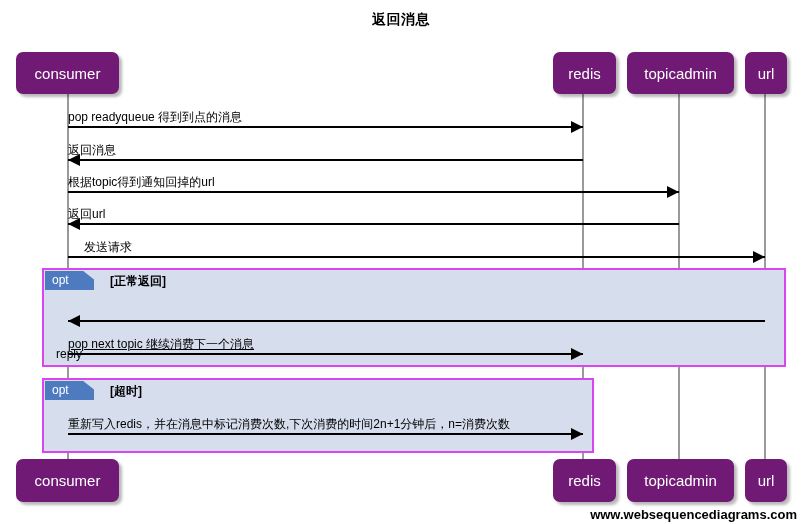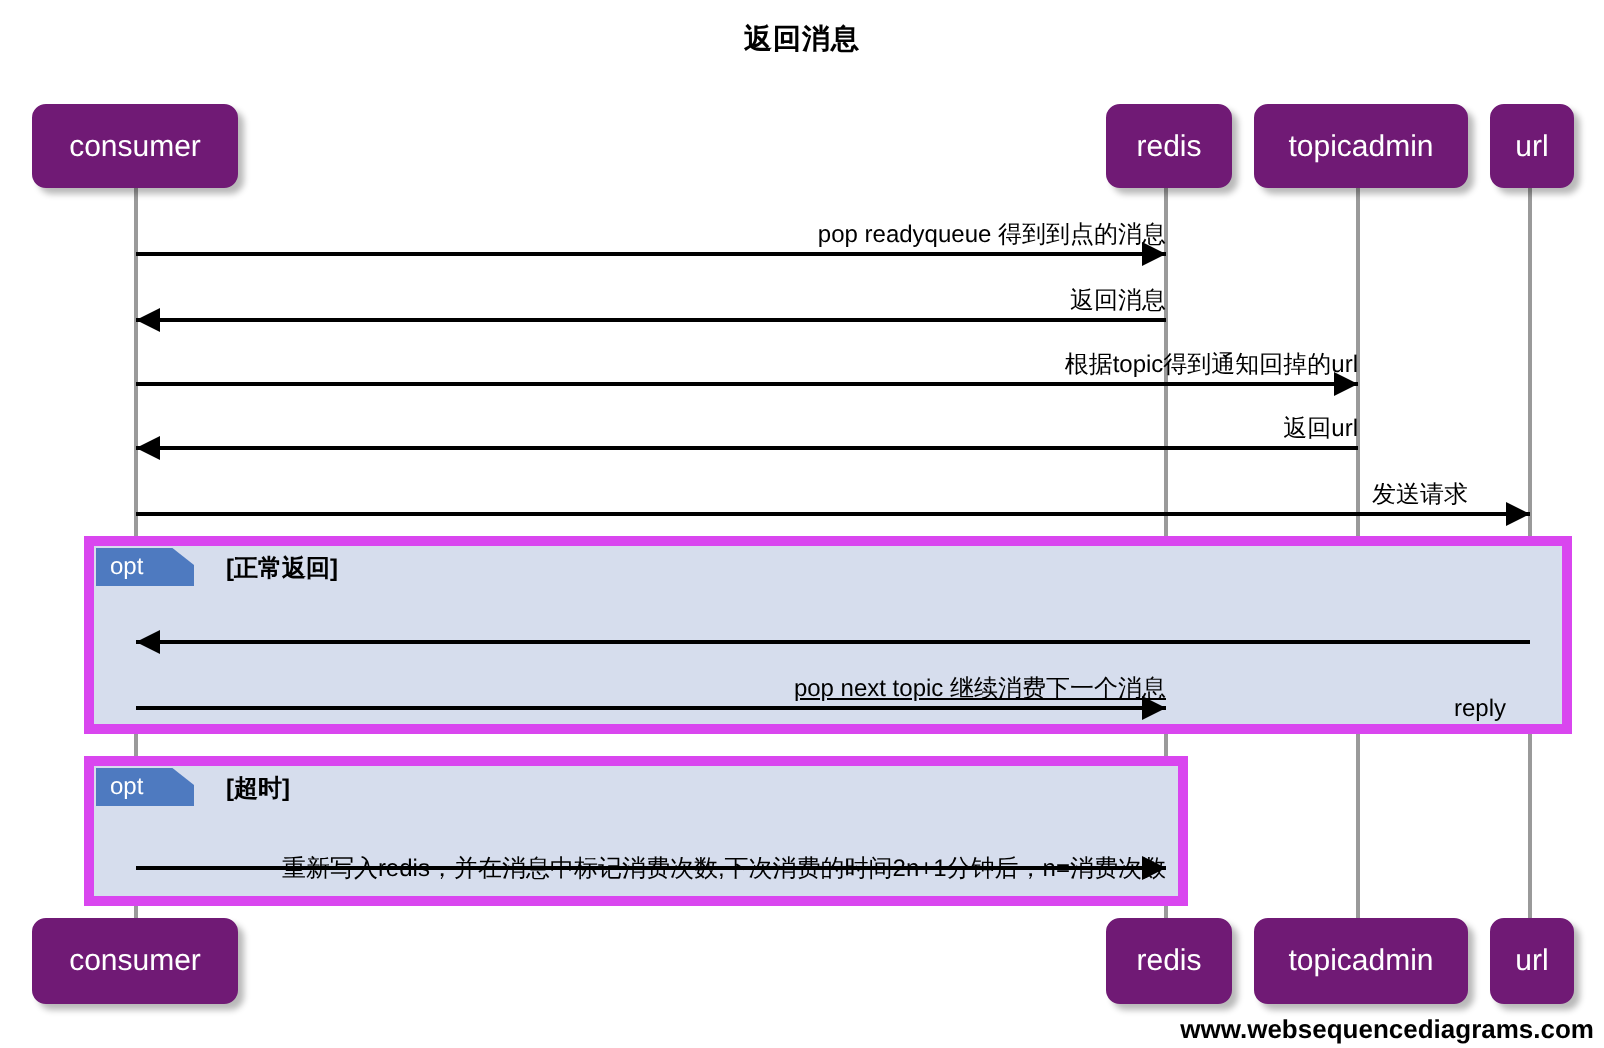--- a/index.html
+++ b/index.html
@@ -53,21 +53,21 @@
     position: absolute;
     width: 2px;
     background: #9a9a9a;
   }
 
   
   .opt-frame {
     position: absolute;
     box-sizing: border-box;
     background: #d6dded;
-    border: 5px solid #d946ef;
+    border: 2px solid #d946ef;
   }
   .opt-tag {
     position: absolute;
     height: 19px;
     background: #4e7ac0;
     color: #ffffff;
     font-size: 12px;
     line-height: 19px;
     padding-left: 7px;
     box-sizing: border-box;
@@ -94,21 +94,21 @@
     height: 0;
     border-top: 6px solid transparent;
     border-bottom: 6px solid transparent;
   }
   .msg-head.right { border-left: 12px solid #000000; }
   .msg-head.left  { border-right: 12px solid #000000; }
   .msg-text {
     position: absolute;
     font-size: 12px;
     color: #000000;
-    text-align: right;
+    text-align: left;
     white-space: nowrap;
   }
 
   
   .watermark {
     position: absolute;
     right: 5px;
     bottom: 2px;
     font-size: 13px;
     font-weight: bold;
@@ -158,21 +158,21 @@
       <div class="msg-head right" style="top: 251px; left: 753px;"></div>
       <div class="msg-text" style="left: 68px; width: 650px; top: 239px; padding-left: 16px;">发送请求</div>
       <div class="msg-line" style="left: 68px; top: 320px; width: 697px;"></div>
       <div class="msg-head left" style="top: 315px; left: 68px;"></div>
       <div class="msg-text" style="left: 56px; width: 697px; top: 303px; margin-top: 44px;">reply</div>
       <div class="msg-line" style="left: 68px; top: 353px; width: 515px;"></div>
       <div class="msg-head right" style="top: 348px; left: 571px;"></div>
       <div class="msg-text" style="left: 68px; width: 515px; top: 336px; text-decoration: underline;">pop next topic 继续消费下一个消息</div>
       <div class="msg-line" style="left: 68px; top: 433px; width: 515px;"></div>
       <div class="msg-head right" style="top: 428px; left: 571px;"></div>
-      <div class="msg-text" style="left: 68px; width: 515px; top: 416px; margin-top: 10px;">重新写入redis，并在消息中标记消费次数,下次消费的时间2n+1分钟后，n=消费次数</div>
+      <div class="msg-text" style="left: 68px; width: 515px; top: 416px;">重新写入redis，并在消息中标记消费次数,下次消费的时间2n+1分钟后，n=消费次数</div>
     </div>
 
   <div id="participants-top">
       <div class="participant" style="left: 16px; top: 52px; width: 103px; height: 42px;">consumer</div>
       <div class="participant" style="left: 553px; top: 52px; width: 63px; height: 42px;">redis</div>
       <div class="participant" style="left: 627px; top: 52px; width: 107px; height: 42px;">topicadmin</div>
       <div class="participant" style="left: 745px; top: 52px; width: 42px; height: 42px;">url</div>
     </div>
 
   <div id="participants-bottom">

